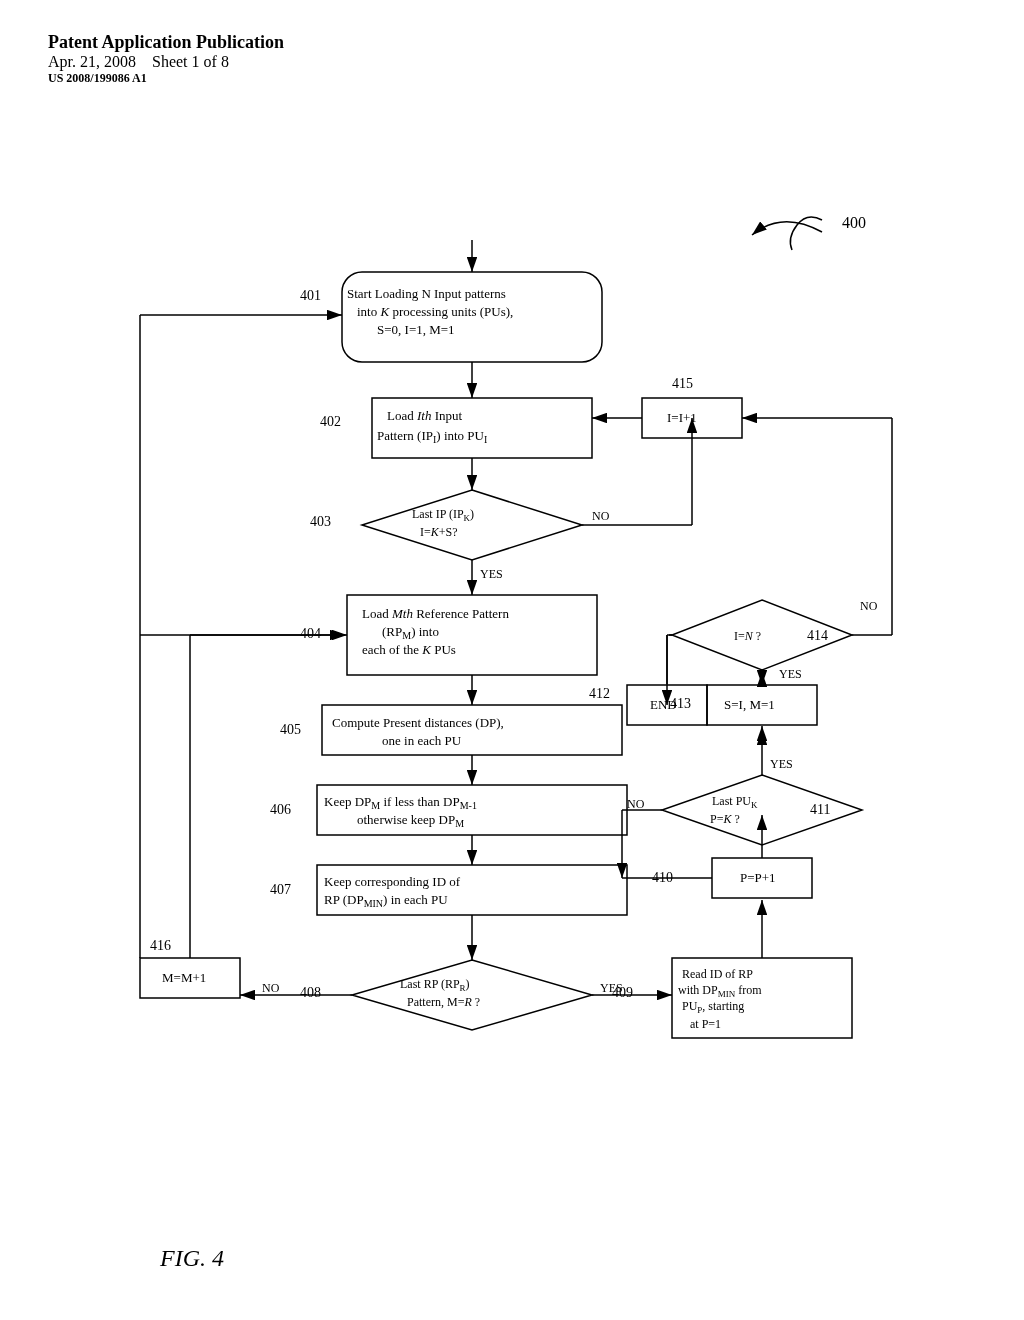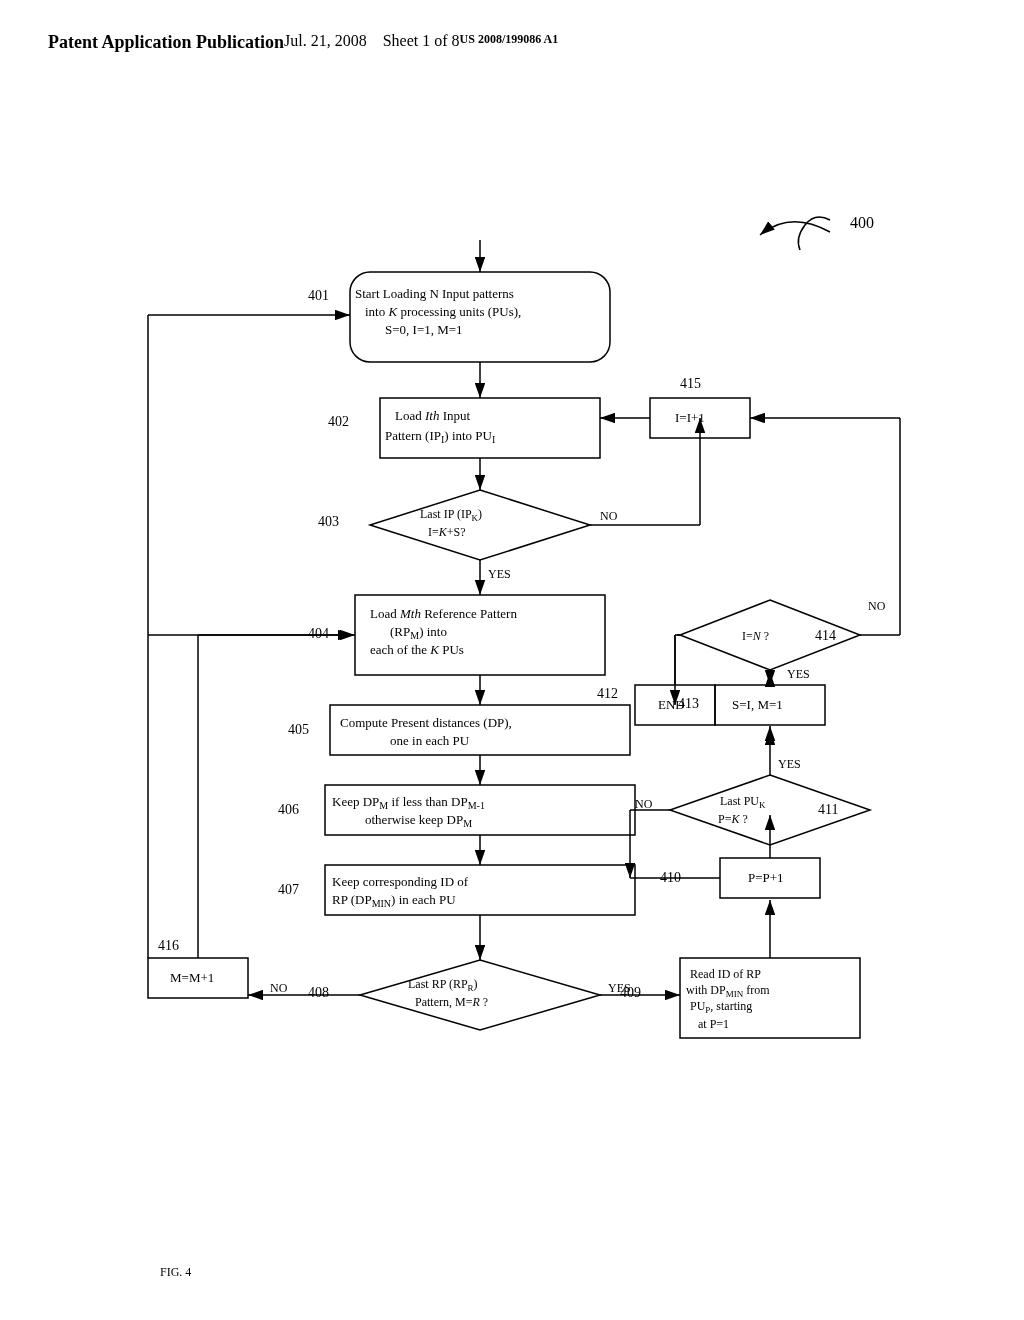--- a/index.html
+++ b/index.html
@@ -8,66 +8,68 @@
       height: 1320px;
       background: #fff;
       font-family: 'Times New Roman', Times, serif;
       position: relative;
       overflow: hidden;
     }
 
     
     .header {
       display: flex;
-      justify-content: flex-start;
+      justify-content: center;
       align-items: flex-start;
       padding: 32px 48px 0 48px;
+      flex-direction: column;
     }
     .header-left {
       font-size: 18px;
       font-weight: bold;
     }
     .header-center {
       font-size: 16px;
       text-align: center;
     }
     .header-right {
       font-size: 12px;
       font-weight: bold;
     }
 
     
     .flowchart-area {
       position: absolute;
       top: 120px;
-      left: 60px;
+      left: 52px;
       width: 900px;
       height: 1060px;
     }
 
     svg {
       width: 900px;
       height: 1060px;
     }
 
     
     .fig-label {
       position: absolute;
-      bottom: 40px;
+      bottom: 48px;
       left: 160px;
-      font-size: 12px;
+      font-size: 24px;
+      font-style: italic;
     }
   </style>
 </head>
 <body>
 
 <div class="header">
   <div class="header-left">Patent Application Publication</div>
   <div class="header-center">
-    <span>Jul. 21, 2008</span>&nbsp;&nbsp;&nbsp;
+    <span>Apr. 21, 2008</span>&nbsp;&nbsp;&nbsp;
     <span>Sheet 1 of 8</span>
   </div>
   <div class="header-right">US 2008/199086 A1</div>
 </div>
 
 <div class="flowchart-area">
   <svg viewBox="0 0 900 1060" xmlns="http://www.w3.org/2000/svg">
     <defs>
       <marker id="arrowhead" markerWidth="10" markerHeight="7" refX="10" refY="3.5" orient="auto">
         <polygon points="0 0, 10 3.5, 0 7" fill="#000"></polygon>

